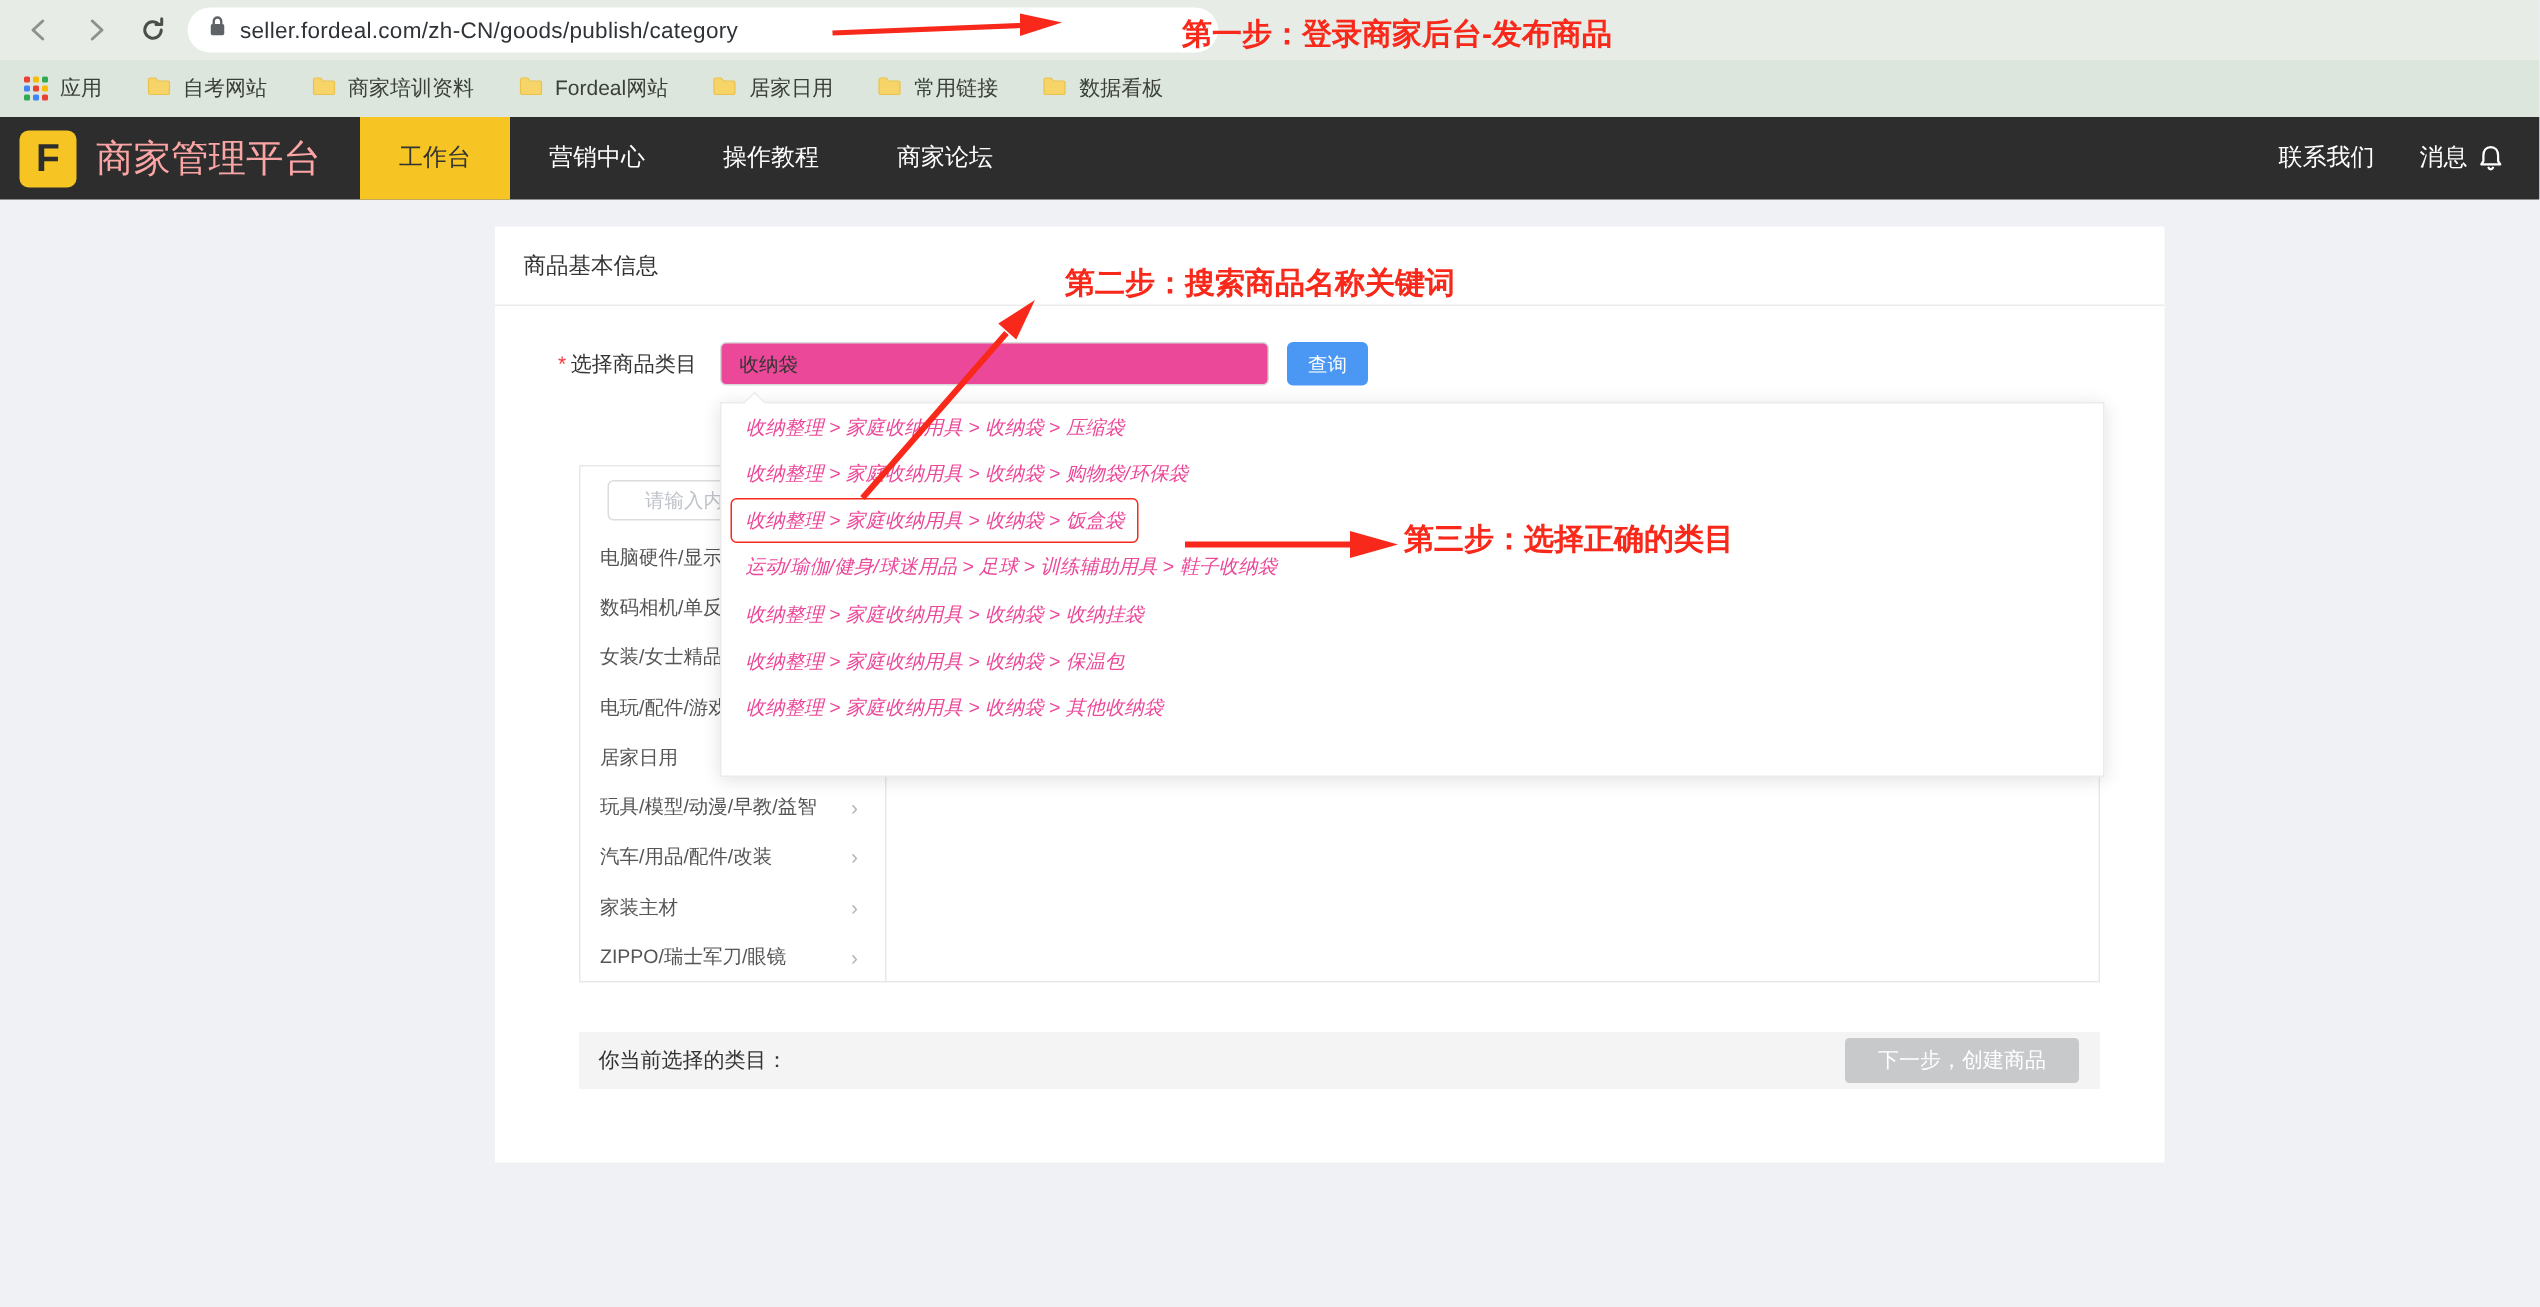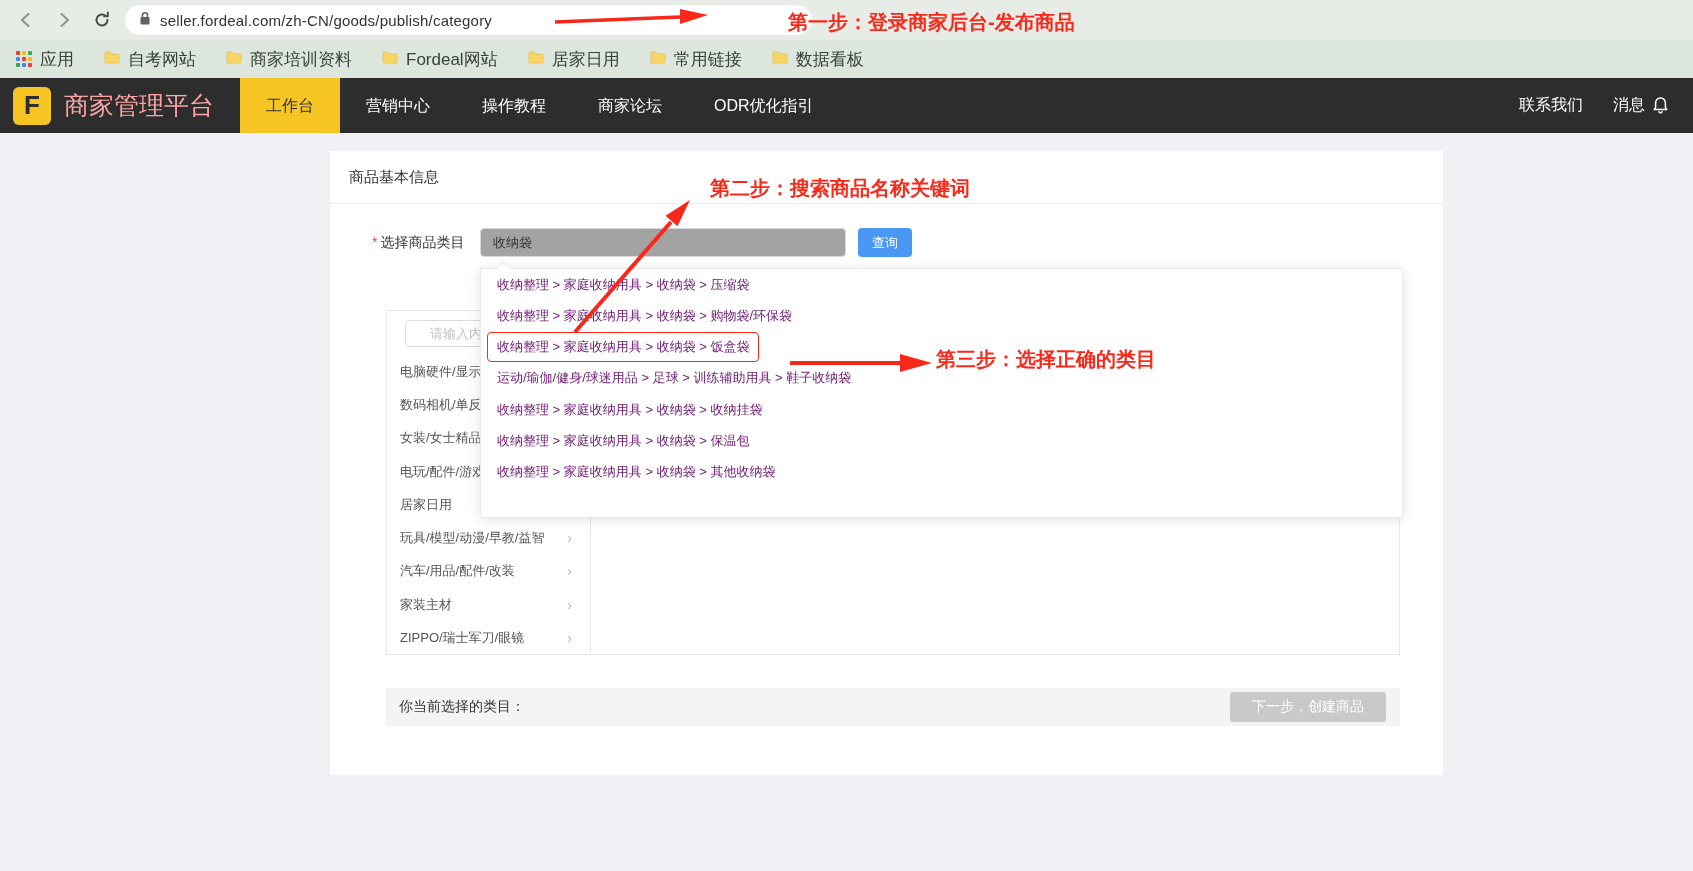--- a/index.html
+++ b/index.html
@@ -9,21 +9,21 @@
 
   
   .chrome-top { position:absolute; left:0; top:0; width:100%; height:40px; background:#e7ece7; display:flex; align-items:center; }
   .nav-ico { display:flex; align-items:center; justify-content:center; width:24px; height:24px; margin-left:14px; cursor:pointer; }
   .addr-bar { position:absolute; left:125px; top:5px; width:687px; height:30px; background:#ffffff; border-radius:15px; display:flex; align-items:center; padding-left:14px; }
   .url { margin-left:9px; font-size:15px; color:#2f3337; letter-spacing:.2px; }
 
   .bkm-bar { position:absolute; left:0; top:40px; width:100%; height:38px; background:#dde6dd; display:flex; align-items:center; }
   .bkm { display:flex; align-items:center; margin-left:30px; cursor:pointer; }
   .bkm:first-child { margin-left:16px; }
-  .bkm-label { margin-left:8px; font-size:17px; color:#3a3f3a; }
+  .bkm-label { margin-left:8px; font-size:14px; color:#3a3f3a; }
   .apps-grid { display:grid; grid-template-columns:repeat(3,4px); grid-gap:2px; }
   .apps-grid i { width:4px; height:4px; border-radius:1px; display:block; }
 
   
   .site-nav { position:absolute; left:0; top:78px; width:100%; height:55px; background:#2d2d2d; display:flex; align-items:center; }
   .logo-badge { width:38px; height:38px; margin-left:13px; background:#f6c523; border-radius:6px; display:flex; align-items:center; justify-content:center; font-size:26px; font-weight:bold; color:#2d2d2d; }
   .brand { margin-left:13px; font-size:25px; color:#fca5a5;font-family:Liberation Mono, monospace; }
   .tabs { display:flex; height:55px; margin-left:26px; }
   .tab { height:55px; line-height:55px; padding:0 26px; font-size:16px; color:#ffffff; cursor:pointer; white-space:nowrap; }
   .tab.active { background:#f6c523; color:#333333; }
@@ -32,37 +32,37 @@
   .msg-wrap { display:flex; align-items:center; margin-left:30px; cursor:pointer; }
   .bell { margin-left:7px; display:flex; align-items:center; }
 
   
   .card { position:absolute; left:330px; top:151px; width:1113px; height:624px; background:#ffffff; }
   .card-title-row { height:53px; border-bottom:1px solid #ececec; display:flex; align-items:center; }
   .card-title { margin-left:19px; font-size:15px; color:#333333; }
 
   .form-label { position:absolute; left:372px; top:234px; font-size:14px; color:#333333; z-index:2; }
   .req { color:#f23c3c; margin-right:3px; }
-  .cat-input { position:absolute; left:480px; top:228px; width:366px; height:29px; border:1px solid #d9d9d9; border-radius:4px; padding:0 12px; font-size:13px; color:#333; background:#a3a3a3; outline:none; z-index:2; font-family:inherit; }
+  .cat-input { position:absolute; left:480px; top:228px; width:366px; height:29px; border:1px solid #d9d9d9; border-radius:4px; padding:0 12px; font-size:13px; color:#333; background:#ec4899; outline:none; z-index:2; font-family:inherit; }
   .query-btn { position:absolute; left:858px; top:228px; width:54px; height:29px; background:#4a97f4; color:#ffffff; font-size:13px; border:none; border-radius:4px; cursor:pointer; z-index:2; font-family:inherit; }
 
   
   .cat-panel { position:absolute; left:386px; top:310px; width:1014px; height:345px; background:#ffffff; border:1px solid #e8e8e8; z-index:1; }
   .cat-col { position:absolute; left:0; top:0; width:204px; height:100%; border-right:1px solid #e8e8e8; }
   .cat-search { position:absolute; left:18px; top:9px; width:168px; height:27px; border:1px solid #dcdcdc; border-radius:4px; padding:0 10px 0 24px; font-size:13px; color:#333; outline:none; font-family:inherit; }
   .cat-search::placeholder { color:#bfc3ca; }
   .cat-list { position:absolute; left:0; top:44px; width:100%; }
   .cat-item { height:33.3px; display:flex; align-items:center; justify-content:space-between; padding:0 18px 0 13px; font-size:13px; color:#555555; cursor:pointer; white-space:nowrap; overflow:hidden; }
   .chev { color:#b5b5b5; font-size:14px; margin-left:6px; }
 
   
   .dropdown { position:absolute; left:480px; top:268px; width:923px; height:250px; background:#ffffff; border:1px solid #ebebeb; box-shadow:0 2px 12px rgba(0,0,0,.12); z-index:5; overflow:hidden; }
   .dd-caret { position:absolute; left:498px; top:263px; width:10px; height:10px; background:#ffffff; border-left:1px solid #ebebeb; border-top:1px solid #ebebeb; transform:rotate(45deg); z-index:6; }
   .dd-row { height:31.25px; display:flex; align-items:center; padding-left:16px; cursor:pointer; }
-  .dd-text { font-size:13px; color:#701a75; white-space:nowrap; }
+  .dd-text { font-size:13px; color:#ec4899; white-space:nowrap;font-style:italic; }
   .dd-text.boxed { border:1px solid #f8291a; border-radius:4px; padding:5px 9px; position:relative; left:-10px; }
 
   
   .sel-footer { position:absolute; left:386px; top:688px; width:1014px; height:38px; background:#f4f4f4; display:flex; align-items:center; z-index:1; }
   .sel-label { margin-left:13px; font-size:14px; color:#333333; }
   .next-btn { margin-left:auto; margin-right:14px; height:30px; padding:0 22px; background:#c8c9cb; color:#ffffff; font-size:14px; border:none; border-radius:3px; cursor:not-allowed; font-family:inherit; }
 
   
   .anno { position:absolute; color:#f8291a; font-weight:bold; font-size:20px; white-space:nowrap; z-index:10; }
   .anno-arrow { position:absolute; z-index:10; pointer-events:none; }
@@ -157,21 +157,20 @@
   </div>
 
   <div class="site-nav">
     <div class="logo-badge">F</div>
     <div class="brand">商家管理平台</div>
     <div class="tabs">
       <div class="tab active">工作台</div>
       <div class="tab">营销中心</div>
       <div class="tab">操作教程</div>
       <div class="tab">商家论坛</div>
-      <div class="tab">ODR优化指引</div>
     </div>
     <div class="nav-right">
       <span class="nav-link">联系我们</span>
       <span class="msg-wrap">
         <span class="nav-link">消息</span>
         <span class="bell">
           <svg width="17" height="19" viewBox="0 0 17 19">
               <path d="M8.5 2 C5.3 2 3.6 4.4 3.6 7.6 V11.4 L2.2 13.6 H14.8 L13.4 11.4 V7.6 C13.4 4.4 11.7 2 8.5 2 Z" stroke="#ffffff" stroke-width="1.5" fill="none" stroke-linejoin="round"></path>
               <path d="M7 15.8 a1.6 1.6 0 0 0 3 0" stroke="#ffffff" stroke-width="1.5" fill="none" stroke-linecap="round"></path>
             </svg>

